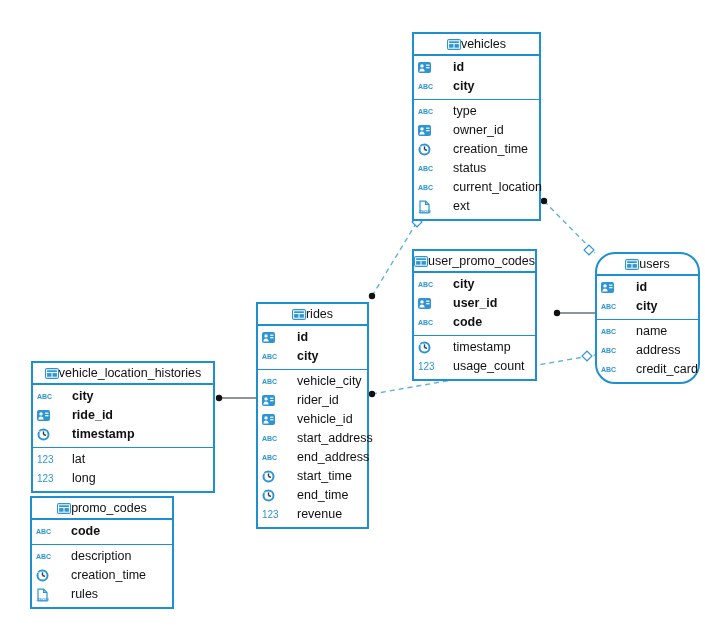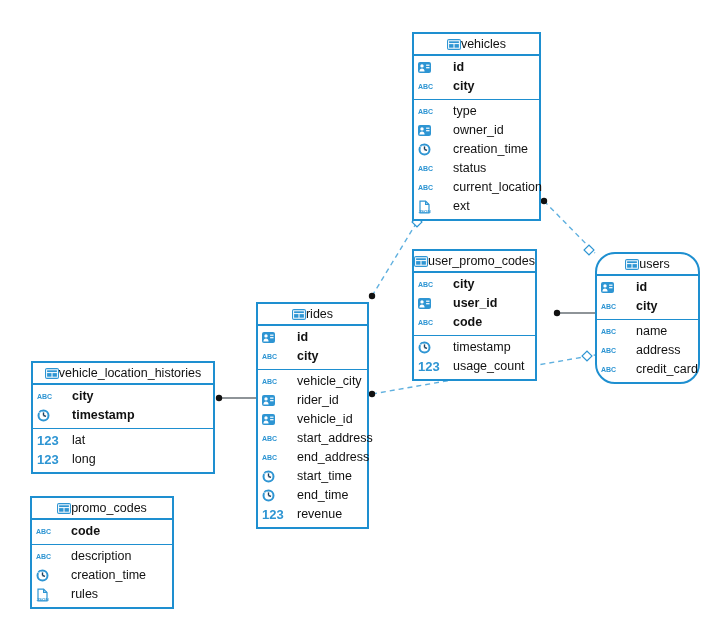--- a/index.html
+++ b/index.html
@@ -10,21 +10,21 @@
   #wires{position:absolute;left:0;top:0;pointer-events:none;}
   .table{position:absolute;background:#fff;border:2px solid var(--accent);box-sizing:border-box;}
   .thead{display:flex;align-items:center;justify-content:center;height:20px;
          border-bottom:2px solid var(--accent);font-size:12.5px;white-space:nowrap;}
   .section{padding:2px 0 3px 0;}
   .section.pk{border-bottom:1px solid var(--accent);}
   .row{display:flex;align-items:center;height:19px;padding:0 4px;font-size:12.5px;gap:3px;white-space:nowrap;}
   .row.pk .label{font-weight:700;}
   .icon{flex:0 0 20px;width:20px;display:flex;align-items:center;justify-content:flex-start;}
   .abc{font-size:7px;font-weight:700;color:var(--iconblue);line-height:1;}
-  .num{font-size:13px;font-weight:700;color:var(--iconblue);line-height:1;}
+  .num{font-size:10px;font-weight:400;color:var(--iconblue);line-height:1;}
   .label{line-height:1;padding-left:12px;}
 </style>
 </head>
 <body>
 
 <div id="canvas" style="--accent: #1e8fd0; --iconblue: #2e95d3;">
     <svg id="wires" width="705" height="636">
       <g>
         <line x1="372" y1="296" x2="417" y2="222" stroke="#5fb0df" stroke-width="1.4" stroke-dasharray="5 4"></line>
         <circle cx="372" cy="296" r="3.2" fill="#111111"></circle>
@@ -369,20 +369,32 @@
       </div>
       <div class="section pk">
         <div class="row pk">
           <span class="icon">
             <span class="abc">ABC</span>
           </span>
           <span class="label">city</span>
         </div>
         <div class="row pk">
           <span class="icon">
+            <svg width="13" height="11" viewBox="0 0 13 11">
+              <rect x="0" y="0" width="13" height="11" rx="2" fill="#2e95d3"></rect>
+              <circle cx="4" cy="3.9" r="1.7" fill="#fff"></circle>
+              <path d="M1.4 9.6c0-1.9 1.2-3 2.6-3s2.6 1.1 2.6 3z" fill="#fff"></path>
+              <rect x="8.1" y="2.6" width="3.4" height="1.2" fill="#fff"></rect>
+              <rect x="8.1" y="5.1" width="3.4" height="1.2" fill="#fff"></rect>
+            </svg>
+          </span>
+          <span class="label">ride_id</span>
+        </div>
+        <div class="row pk">
+          <span class="icon">
             <svg width="13" height="13" viewBox="0 0 13 13">
               <circle cx="6.5" cy="6.5" r="5" fill="#fff" stroke="#2e95d3" stroke-width="2"></circle>
               <line x1="6.5" y1="6.5" x2="6.5" y2="3.4" stroke="#1a3e5c" stroke-width="1.4"></line>
               <line x1="6.5" y1="6.5" x2="9" y2="7.4" stroke="#1a3e5c" stroke-width="1.4"></line>
               <rect x="1" y="1" width="3" height="3" fill="#fff" transform="rotate(-45 2.5 2.5)"></rect>
               <path d="M2.2 3.4 A5 5 0 0 1 4.1 1.7" fill="none" stroke="#2e95d3" stroke-width="1.3"></path>
             </svg>
           </span>
           <span class="label">timestamp</span>
         </div>

